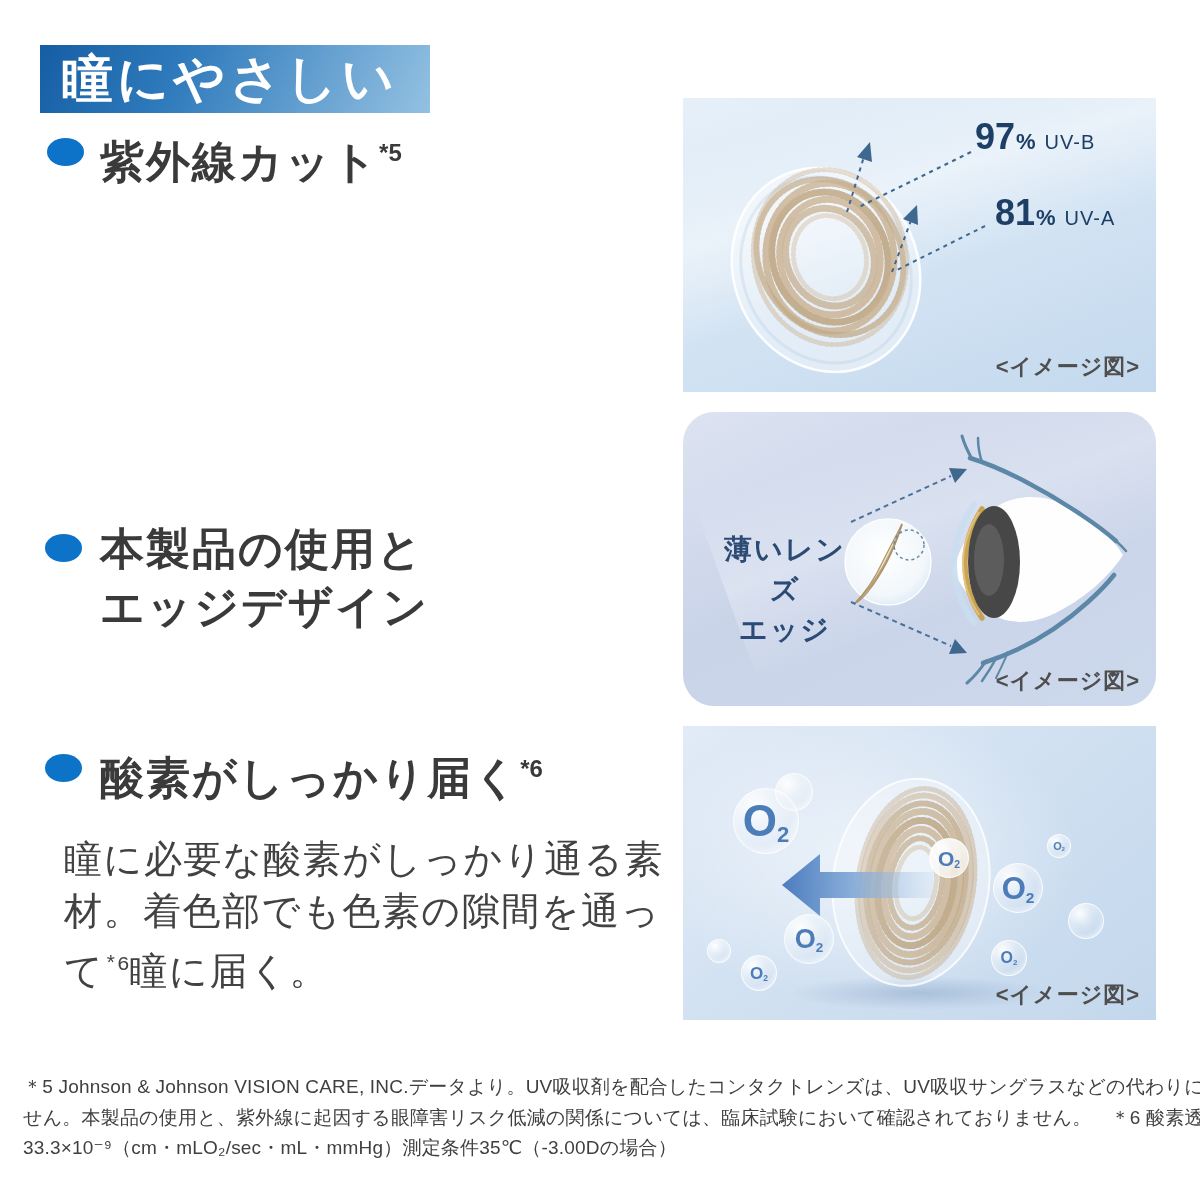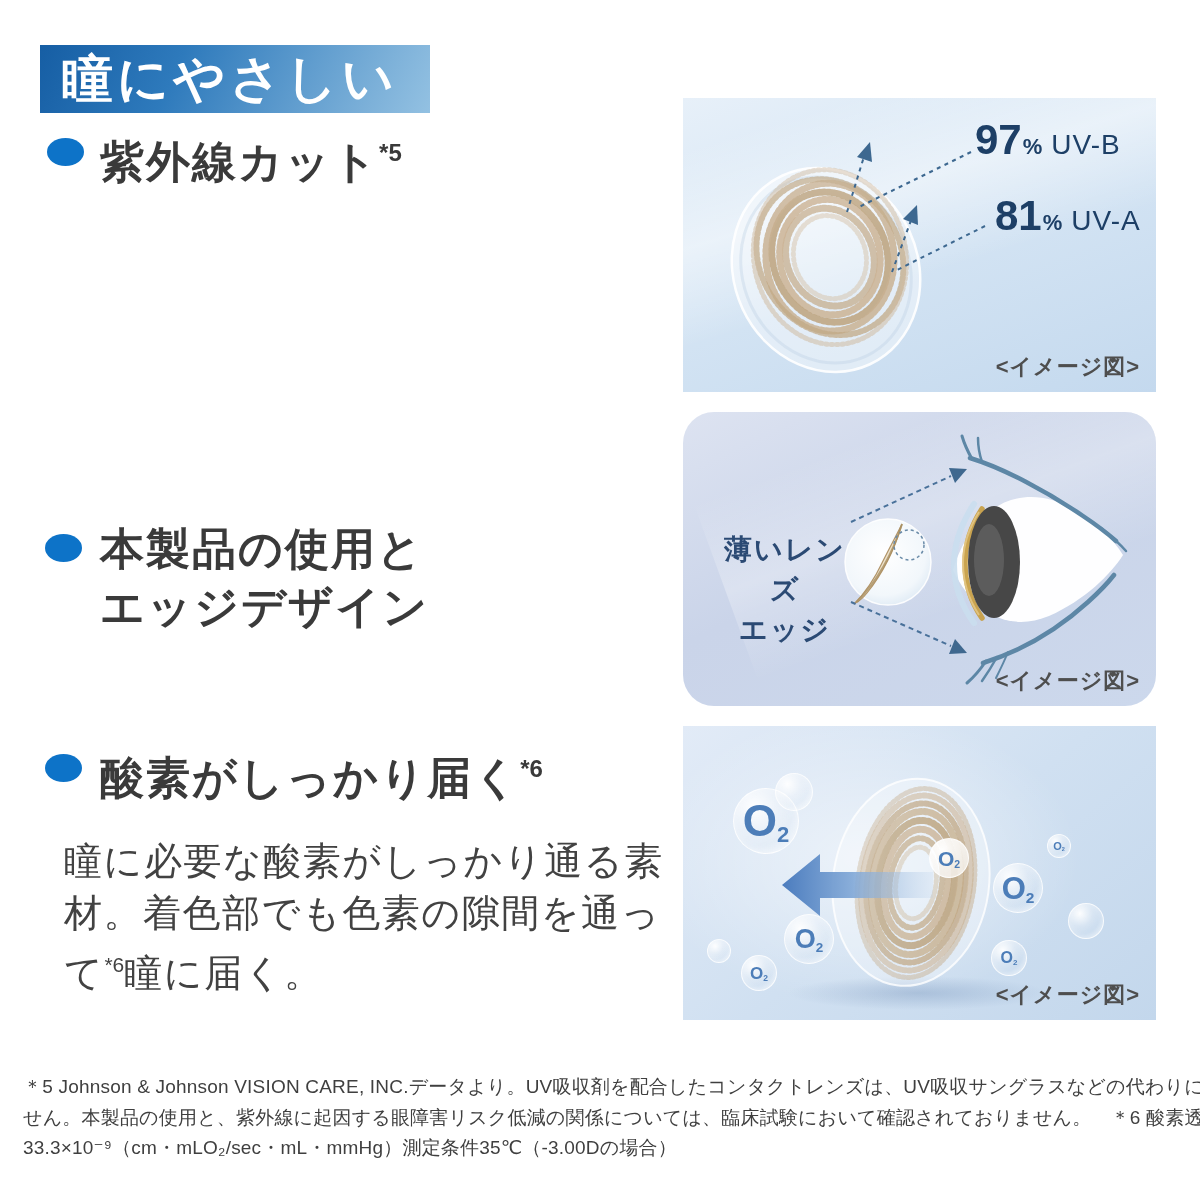--- a/index.html
+++ b/index.html
@@ -16,21 +16,21 @@
   .bullet{position:absolute;width:37px;height:28px;border-radius:50%;background:#0d73c8;}
   .b1{left:47px;top:138px;} .b2{left:45px;top:534px;} .b3{left:45px;top:754px;}
 
   .heading{position:absolute;left:100px;color:#3a3a3a;font-size:44px;font-weight:bold;
            letter-spacing:2px;line-height:58px;white-space:nowrap;}
   .h1{top:124px;} .h2{top:520px;} .h3{top:740px;}
   .heading sup{font-size:24px;font-weight:bold;letter-spacing:0;vertical-align:super;}
 
   .para{position:absolute;left:64px;color:#424242;font-size:38px;letter-spacing:1.5px;
         line-height:52.5px;white-space:nowrap;}
-  .p1{top:222px;} .p2{top:836px;line-height:51.5px;}
+  .p1{top:222px;} .p2{top:836px;line-height:51.5px;font-family:Liberation Mono, monospace;}
   .para sup{font-size:21px;vertical-align:super;letter-spacing:0;}
 
   
   .footnotes{position:absolute;left:23px;top:1072px;width:1160px;color:#3f3f3f;
              font-size:19px;line-height:30.5px;letter-spacing:0.2px;}
   .footnotes div{white-space:nowrap;}
 
   
   .panel{position:absolute;left:683px;width:473px;height:294px;overflow:hidden;}
   .panel1{top:98px;background:linear-gradient(160deg,#e7f0f9 0%,#d8e7f5 35%,#c4d9ee 100%);}
@@ -44,23 +44,23 @@
         background:radial-gradient(ellipse 310px 210px at 38% 45%,rgba(255,255,255,.55),rgba(255,255,255,0) 70%);}
   .lens-shadow{position:absolute;left:105px;top:250px;width:260px;height:34px;
         background:radial-gradient(ellipse closest-side,rgba(115,145,185,.38),rgba(115,145,185,0));}
   .art{position:absolute;left:0;top:0;width:473px;height:294px;}
 
   .caption{position:absolute;right:16px;bottom:10px;color:#4e4e4e;font-size:22px;letter-spacing:1px;font-weight:bold;}
 
   
   .uvlabel{position:absolute;display:flex;align-items:baseline;color:#1d3f66;white-space:nowrap;}
   .uvb{left:292px;top:18px;} .uva{left:312px;top:94px;}
-  .uvlabel .val{font-size:42px;font-weight:600;}
+  .uvlabel .val{font-size:36px;font-weight:600;}
   .uvlabel .unit{font-size:22px;font-weight:600;margin-left:1px;}
-  .uvlabel .nm{font-size:28px;font-weight:500;margin-left:9px;letter-spacing:1px;}
+  .uvlabel .nm{font-size:20px;font-weight:500;margin-left:9px;letter-spacing:1px;}
 
   
   .edge-label{position:absolute;left:26px;top:118px;width:152px;text-align:center;
               color:#2b4a74;font-size:28px;font-weight:bold;line-height:40px;letter-spacing:2px;}
 
   
   .bubble{position:absolute;border-radius:50%;border:1.5px solid rgba(255,255,255,.85);
           background:radial-gradient(circle at 32% 28%,rgba(255,255,255,.95) 0%,rgba(255,255,255,.28) 38%,
                      rgba(235,243,250,.06) 62%,rgba(255,255,255,.4) 94%);
           box-shadow:inset 0 0 8px rgba(255,255,255,.45);

